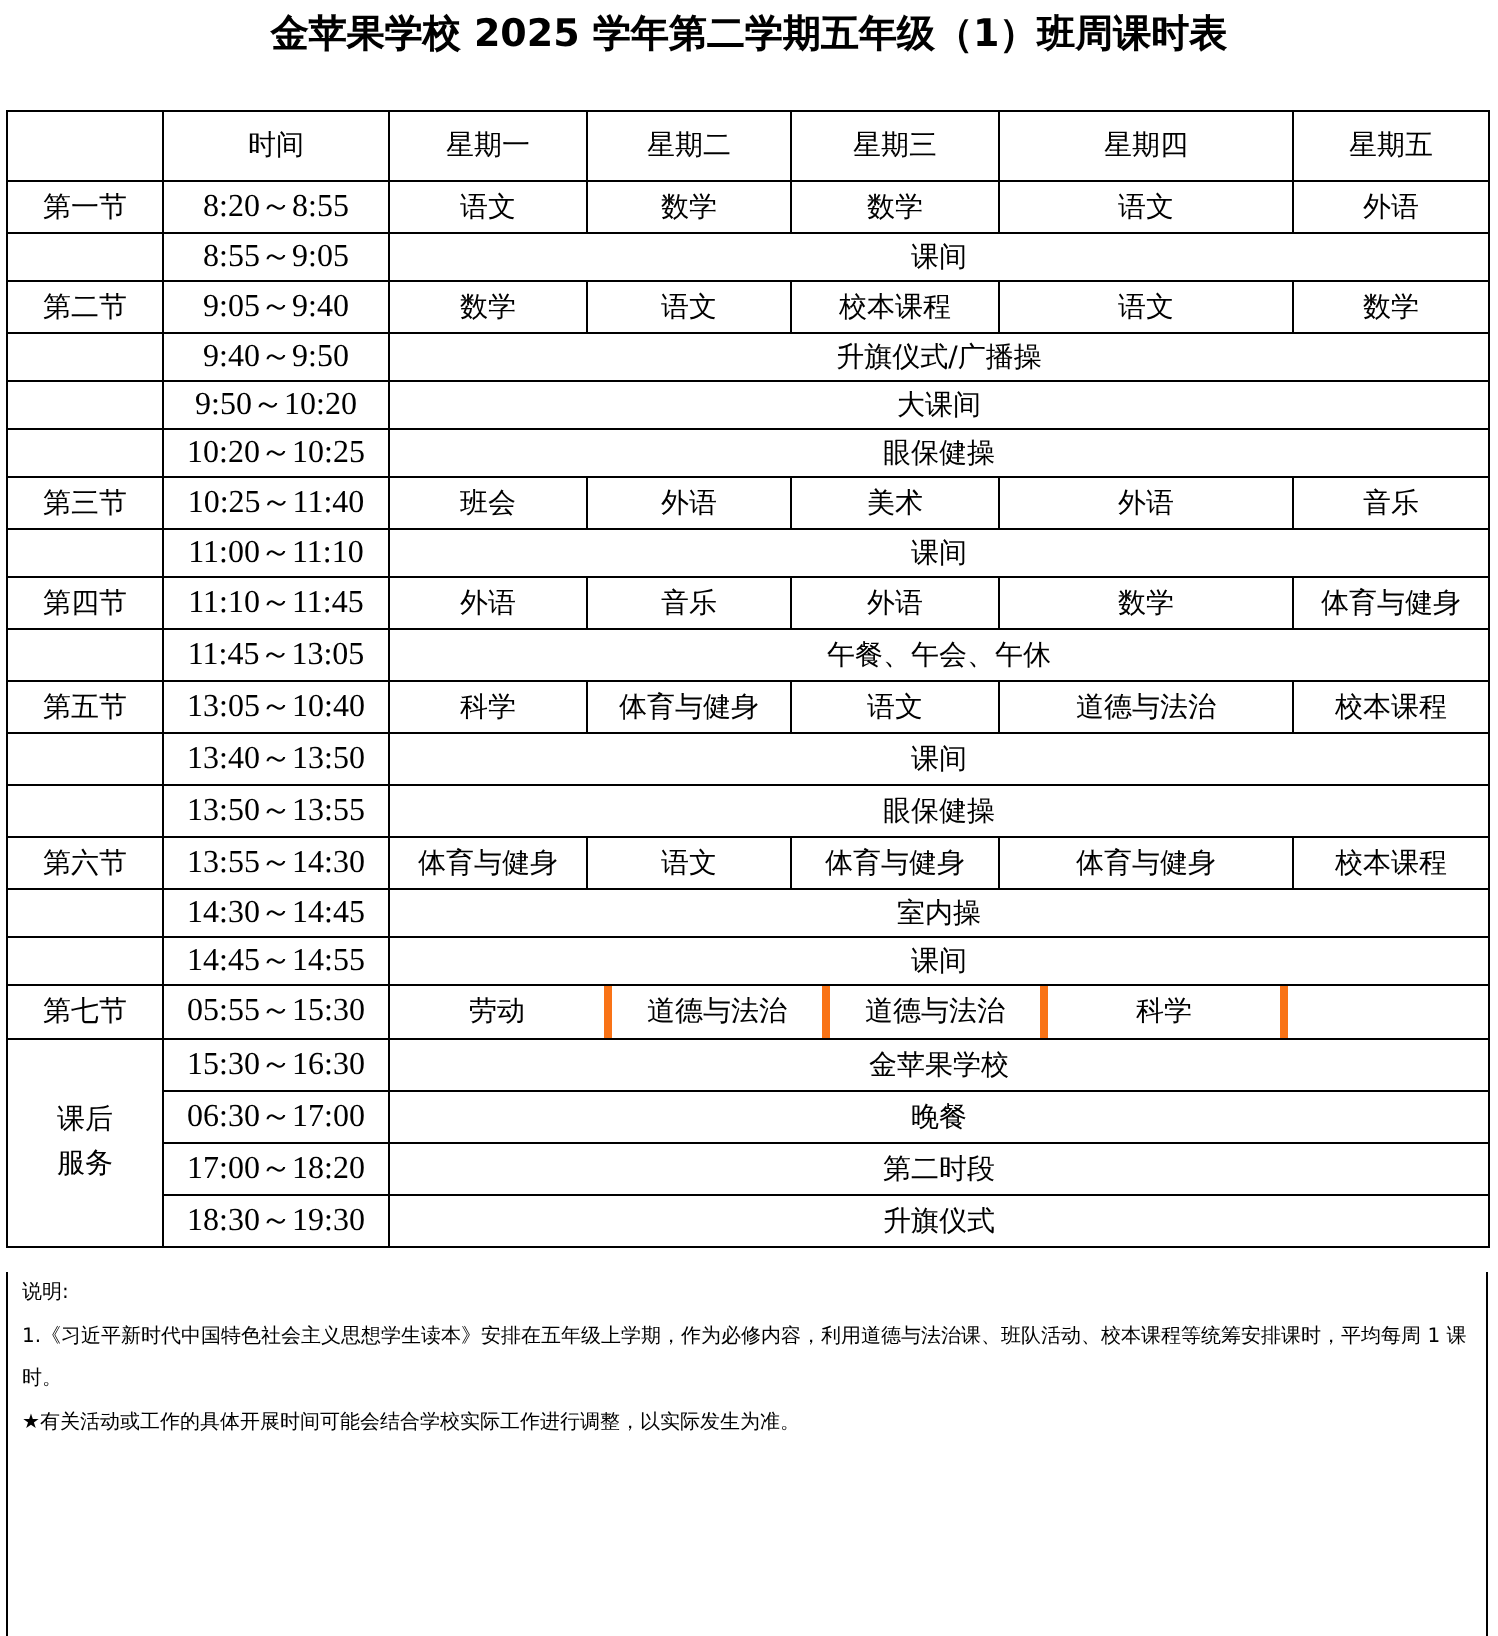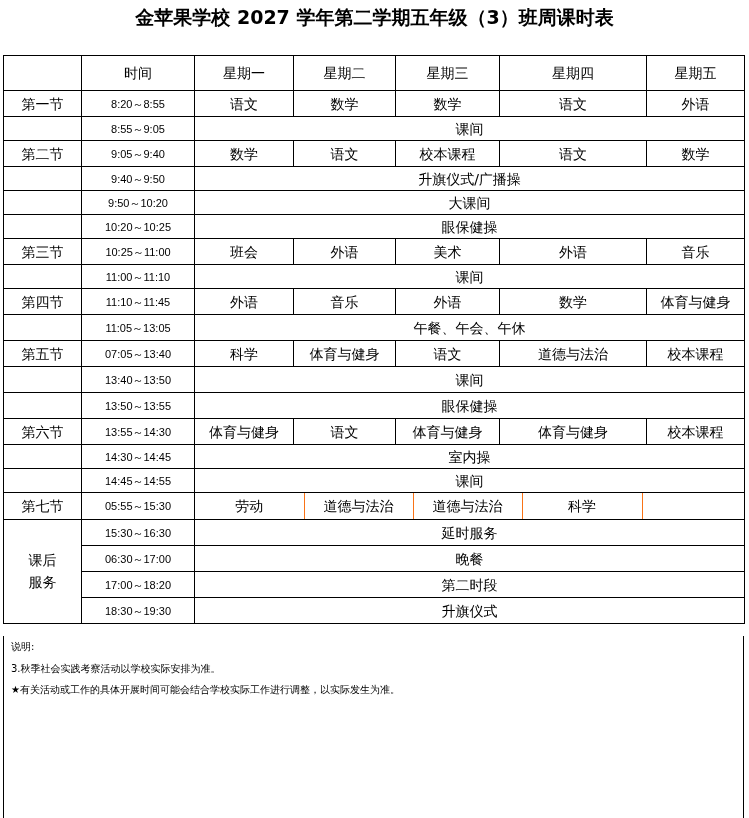--- a/index.html
+++ b/index.html
@@ -4,40 +4,40 @@
 <style>
   html, body { margin: 0; padding: 0; background: #ffffff; }
   body { width: 749px; height: 818px; position: relative; overflow: hidden;
          font-family: "DejaVu Sans", "Liberation Sans", sans-serif; color: #000; }
   .title { position: absolute; left: 0; top: 4px; width: 749px; text-align: center;
            font-size: 19px; font-weight: bold; letter-spacing: 0px; line-height: 26px; }
   table.tt { position: absolute; left: 3px; top: 55px; border-collapse: collapse;
              table-layout: fixed; width: 741px; }
   table.tt td { border: 1px solid #000; text-align: center; padding: 0;
                 font-size: 14px; line-height: 14px; overflow: hidden; white-space: nowrap; }
-  table.tt td.time { font-family: Liberation Sans, sans-serif; font-size: 11px; }
+  table.tt td.time { font-family: Liberation Serif, serif; font-size: 16px; }
   .h-head td { height: 34px; font-size: 14px; }
   .r-p td { height: 25px; }
   .r-b td { height: 23px; }
   .r-b2 td { height: 25px; }
   td.inner { padding: 0; }
   table.sub { width: 100%; border-collapse: collapse; table-layout: fixed; height: 100%; }
-  table.sub td { border: none; border-right: 1px solid #f97316; height: 26px; }
+  table.sub td { border: none; border-right: 4px solid #f97316; height: 26px; }
   table.sub td:last-child { border-right: none; }
   td.svc { white-space: normal !important; line-height: 22px !important; font-family: Liberation Mono, monospace; }
   .notes { position: absolute; left: 3px; top: 636px; width: 739px; height: 183px;
            border: 1px solid #000; border-top: none; box-sizing: content-box;
            font-size: 10px; line-height: 21.5px; padding: 0 0 0 0; }
   .notes .inner-notes { padding: 0 4px 0 7px; }
   .notes p { margin: 0; }
 </style>
 </head>
 <body>
 
-<div class="title">金苹果学校 2027 学年第二学期五年级（3）班周课时表</div>
+<div class="title">金苹果学校 2025 学年第二学期五年级（1）班周课时表</div>
 
 <table class="tt">
   <colgroup>
     <col style="width:78px">
       <col style="width:113px">
       <col style="width:99px">
       <col style="width:102px">
       <col style="width:104px">
       <col style="width:147px">
       <col style="width:98px">
@@ -88,21 +88,21 @@
     <td colspan="5">大课间</td>
   </tr>
   <tr class="r-b">
     <td></td>
     <td class="time">10:20～10:25</td>
     <td colspan="5">眼保健操</td>
   </tr>
 
   <tr class="r-p">
     <td>第三节</td>
-    <td class="time">10:25～11:00</td>
+    <td class="time">10:25～11:40</td>
     <td>班会</td>
     <td>外语</td>
     <td>美术</td>
     <td>外语</td>
     <td>音乐</td>
   </tr>
   <tr class="r-b">
     <td></td>
     <td class="time">11:00～11:10</td>
     <td colspan="5">课间</td>
@@ -112,27 +112,27 @@
     <td>第四节</td>
     <td class="time">11:10～11:45</td>
     <td>外语</td>
     <td>音乐</td>
     <td>外语</td>
     <td>数学</td>
     <td>体育与健身</td>
   </tr>
   <tr class="r-b2">
     <td></td>
-    <td class="time">11:05～13:05</td>
+    <td class="time">11:45～13:05</td>
     <td colspan="5">午餐、午会、午休</td>
   </tr>
 
   <tr class="r-p">
     <td>第五节</td>
-    <td class="time">07:05～13:40</td>
+    <td class="time">13:05～10:40</td>
     <td>科学</td>
     <td>体育与健身</td>
     <td>语文</td>
     <td>道德与法治</td>
     <td>校本课程</td>
   </tr>
   <tr class="r-b2">
     <td></td>
     <td class="time">13:40～13:50</td>
     <td colspan="5">课间</td>
@@ -187,36 +187,36 @@
           </table>
     </td>
   </tr>
 
   <tr class="r-p">
     <td rowspan="4" class="svc">
       <span>课后</span><br>
       <span>服务</span>
     </td>
     <td class="time">15:30～16:30</td>
-    <td colspan="5">延时服务</td>
+    <td colspan="5">金苹果学校</td>
   </tr>
   <tr class="r-p">
     <td class="time">06:30～17:00</td>
     <td colspan="5">晚餐</td>
   </tr>
   <tr class="r-p">
     <td class="time">17:00～18:20</td>
     <td colspan="5">第二时段</td>
   </tr>
   <tr class="r-p">
     <td class="time">18:30～19:30</td>
     <td colspan="5">升旗仪式</td>
   </tr>
 </tbody>
   </table>
 
 <div class="notes">
   <div class="inner-notes">
     <p>说明:</p>
-    <p>3.秋季社会实践考察活动以学校实际安排为准。</p>
+    <p>1.《习近平新时代中国特色社会主义思想学生读本》安排在五年级上学期，作为必修内容，利用道德与法治课、班队活动、校本课程等统筹安排课时，平均每周 1 课时。</p>
     <p>★有关活动或工作的具体开展时间可能会结合学校实际工作进行调整，以实际发生为准。</p>
   </div>
 </div>
 
 </body></html>

